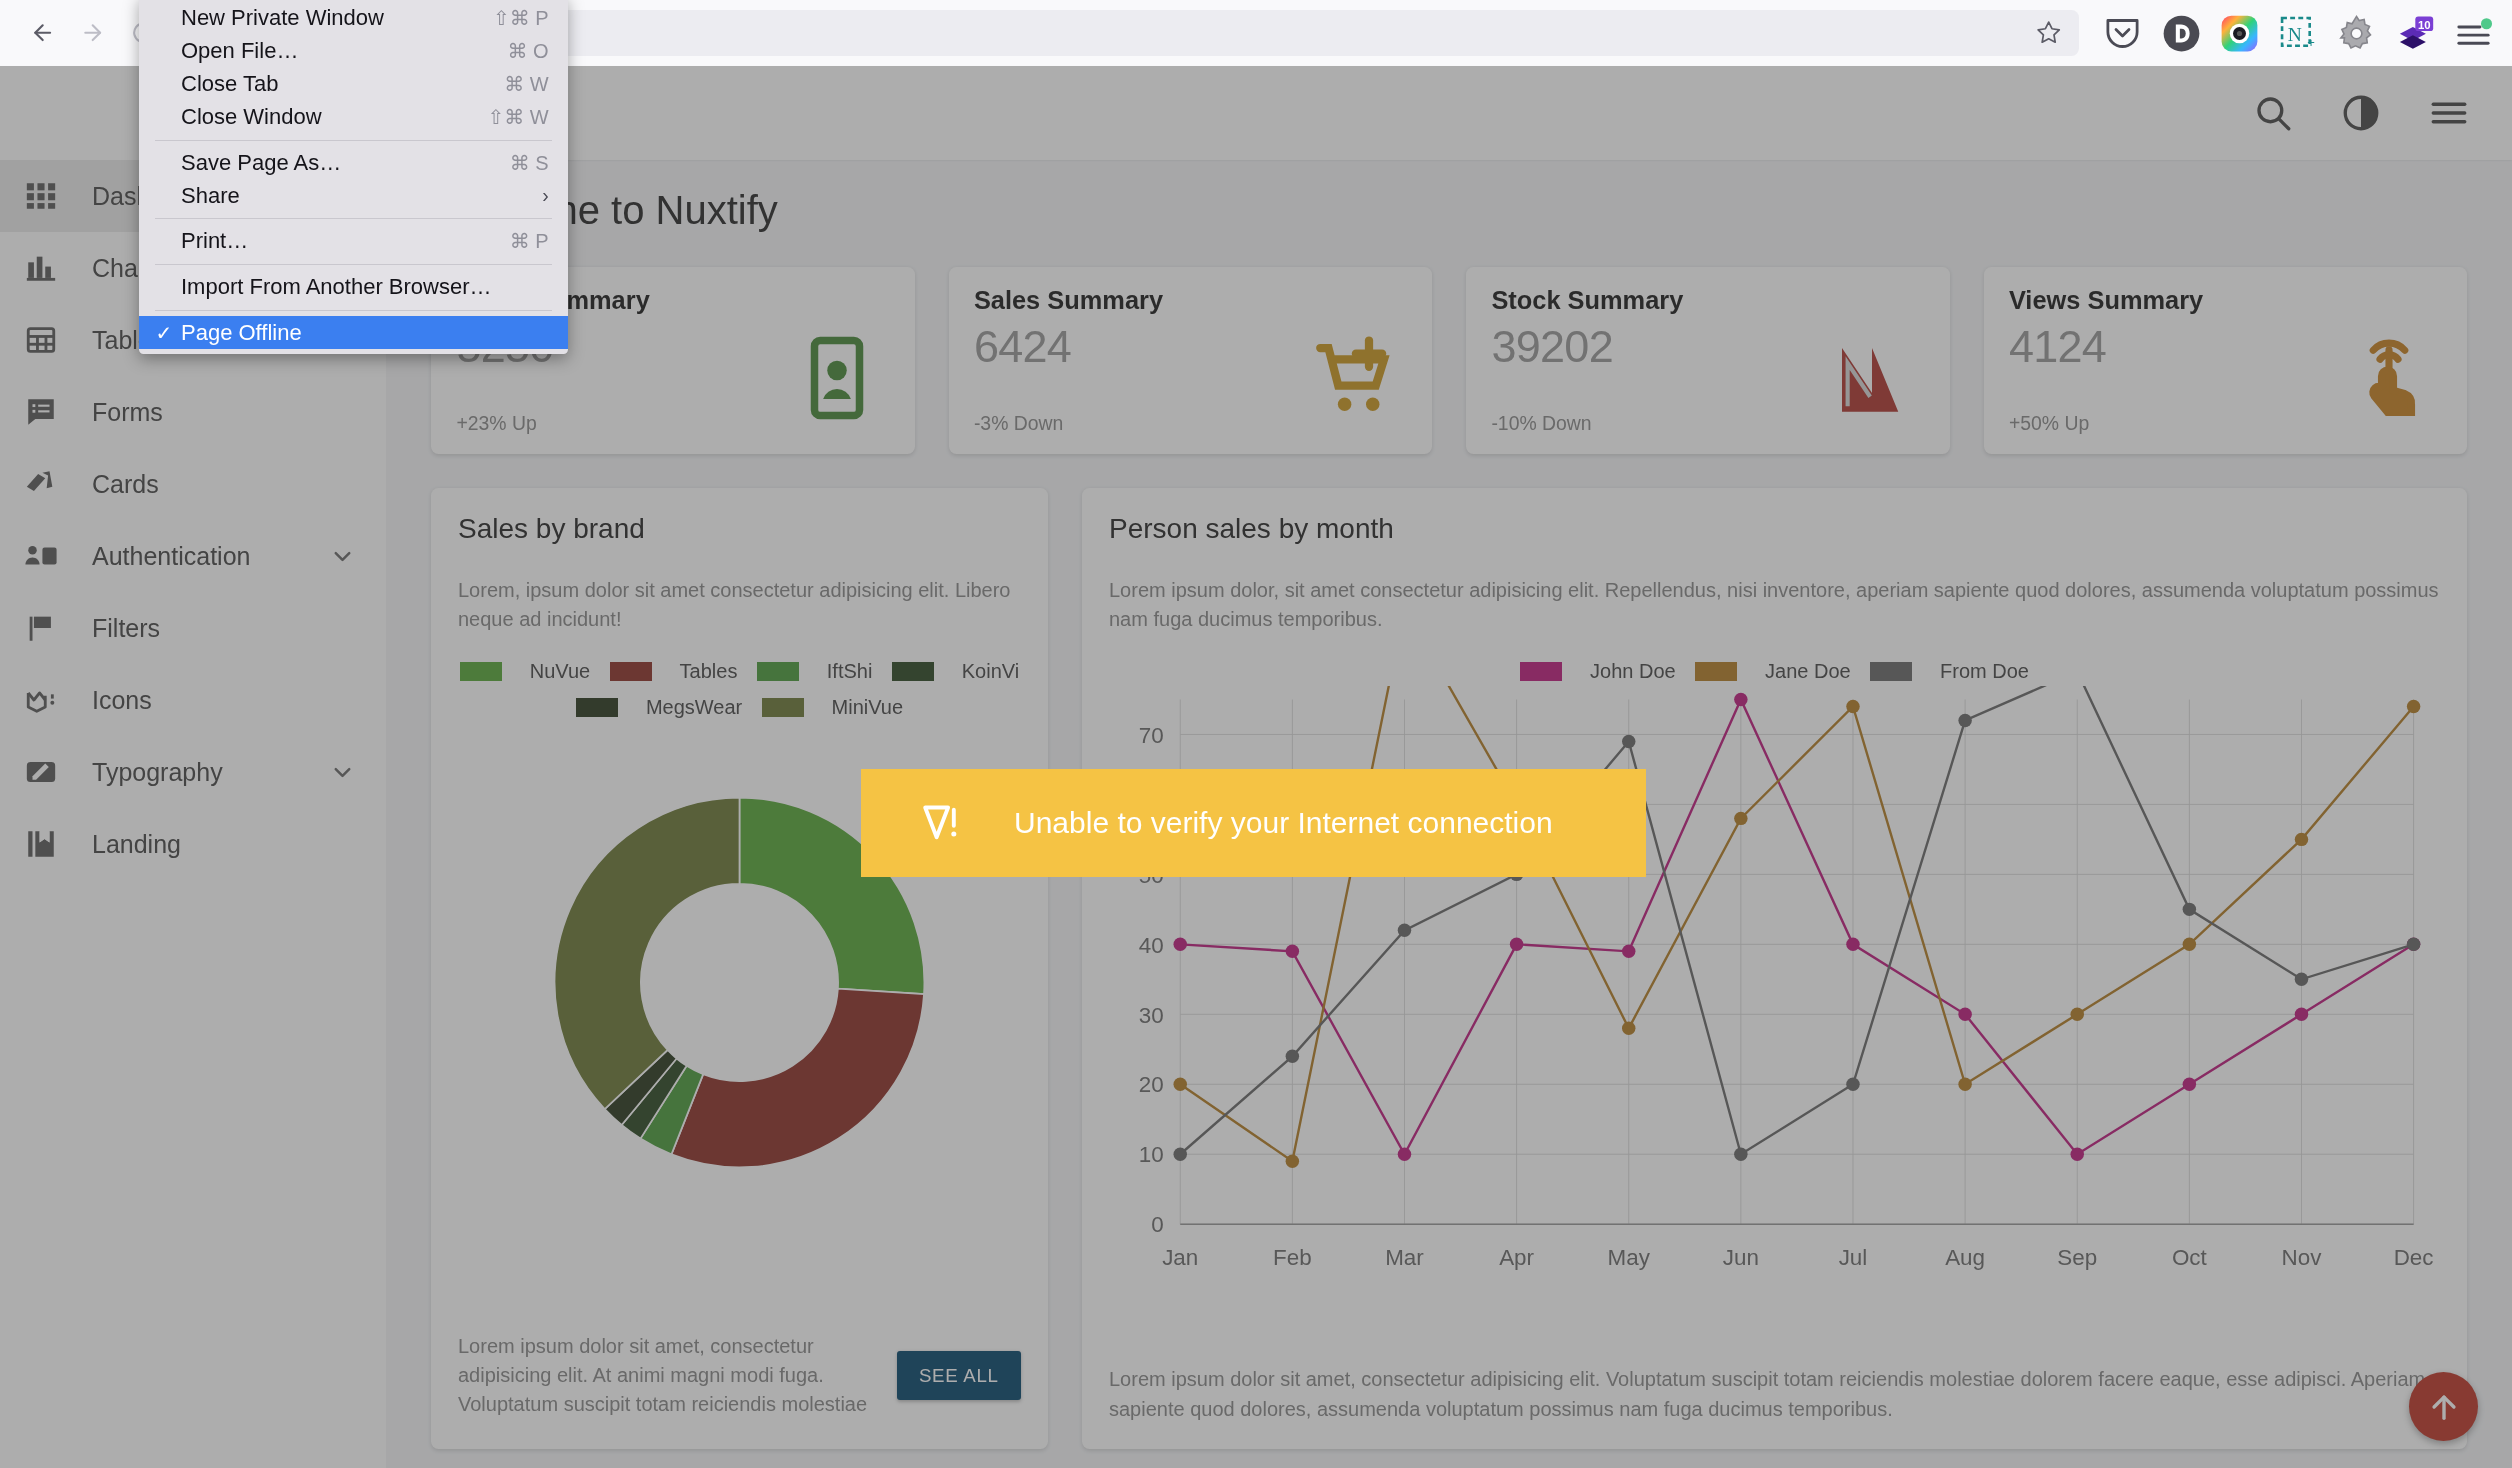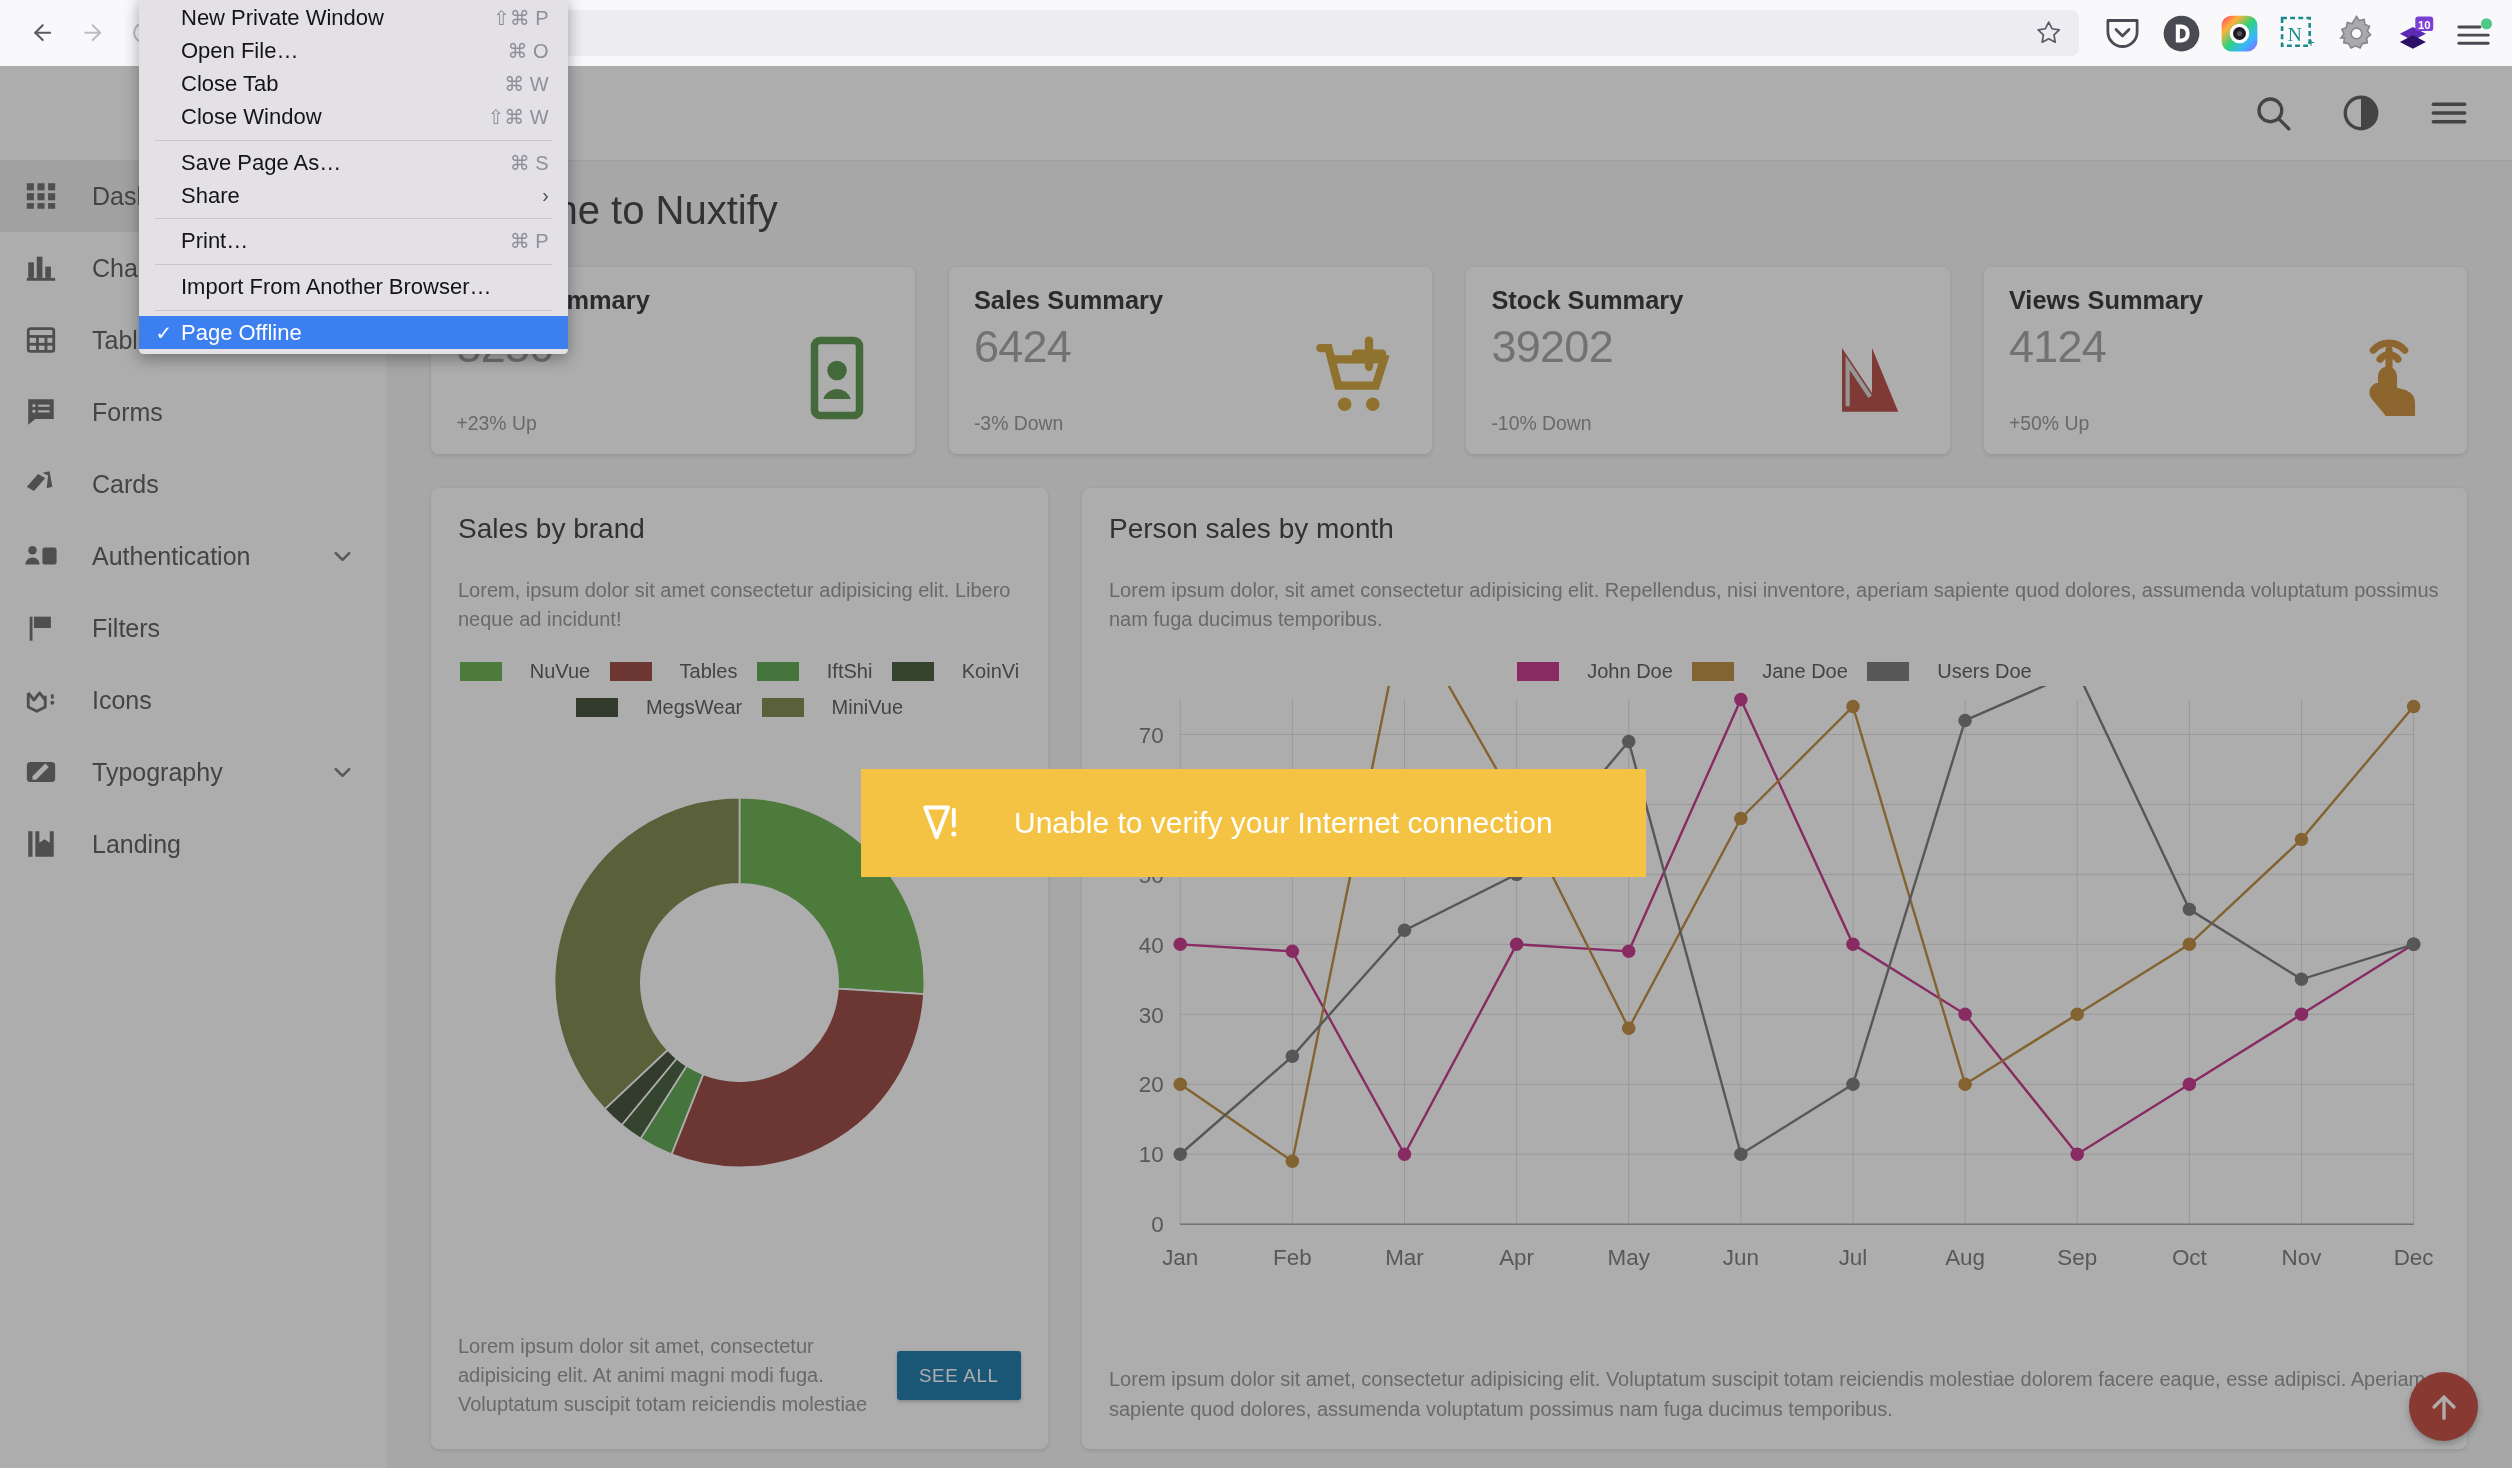--- a/index.html
+++ b/index.html
@@ -97,21 +97,21 @@
 
   .legend { display: flex; flex-wrap: wrap; justify-content: center; gap: 13.5px 19.4px; margin-top: 25.4px; }
   .legend-item { display: flex; align-items: center; gap: 28px; }
   .legend-swatch { width: 42px; height: 19.4px; flex: none; }
   .legend-label { font-size: 20px; color: #4a4a4a; }
 
   #donut-wrap { display: flex; justify-content: center; margin-top: 16.4px; }
   #donut-footer { position: absolute; left: 27px; right: 27px; bottom: 30px; display: flex; align-items: center; gap: 27px; }
   #donut-footer-text { font-size: 20px; color: #8a8a8a; line-height: 1.45; flex: 1; }
   #see-all-btn {
-    background: #0369a1; color: #ffffff; font-size: 18.7px; letter-spacing: 0.7px;
+    background: #0c4a6e; color: #ffffff; font-size: 18.7px; letter-spacing: 0.7px;
     padding: 13.5px 22.4px; border: none; border-radius: 3px; flex: none;
     box-shadow: 0 1.5px 3.7px rgba(0,0,0,.25);
   }
   #line-footer { position: absolute; left: 27px; right: 27px; bottom: 25.4px; font-size: 20px; color: #8a8a8a; line-height: 1.5; }
 
   
   #toast {
     position: absolute; z-index: 50; left: 861px; top: 769px;
     width: 785px; height: 108px; background: #f5c344;
     display: flex; align-items: center; padding-left: 55px; gap: 43px;
@@ -502,21 +502,21 @@
             <div class="legend-item">
               <span class="legend-swatch" style="background: rgb(191, 32, 128);"></span>
               <span class="legend-label">John Doe</span>
             </div>
             <div class="legend-item">
               <span class="legend-swatch" style="background: rgb(181, 128, 42);"></span>
               <span class="legend-label">Jane Doe</span>
             </div>
             <div class="legend-item">
               <span class="legend-swatch" style="background: rgb(107, 107, 107);"></span>
-              <span class="legend-label">Users Doe</span>
+              <span class="legend-label">From Doe</span>
             </div>
           </div>
         <svg id="line-svg" width="1331" height="598" viewBox="0 0 1780 800" style="display:block;margin-top:3px">
             <line x1="95" y1="720" x2="1745" y2="720" stroke="#d8d8d8" stroke-width="1.2"></line>
             <text x="73" y="731" text-anchor="end" font-size="30" fill="#6d6d6d" font-family="Liberation Sans, sans-serif">0</text>
             <line x1="95" y1="626.4" x2="1745" y2="626.4" stroke="#d8d8d8" stroke-width="1.2"></line>
             <text x="73" y="637.4" text-anchor="end" font-size="30" fill="#6d6d6d" font-family="Liberation Sans, sans-serif">10</text>
             <line x1="95" y1="532.8000000000001" x2="1745" y2="532.8000000000001" stroke="#d8d8d8" stroke-width="1.2"></line>
             <text x="73" y="543.8000000000001" text-anchor="end" font-size="30" fill="#6d6d6d" font-family="Liberation Sans, sans-serif">20</text>
             <line x1="95" y1="439.2" x2="1745" y2="439.2" stroke="#d8d8d8" stroke-width="1.2"></line>

